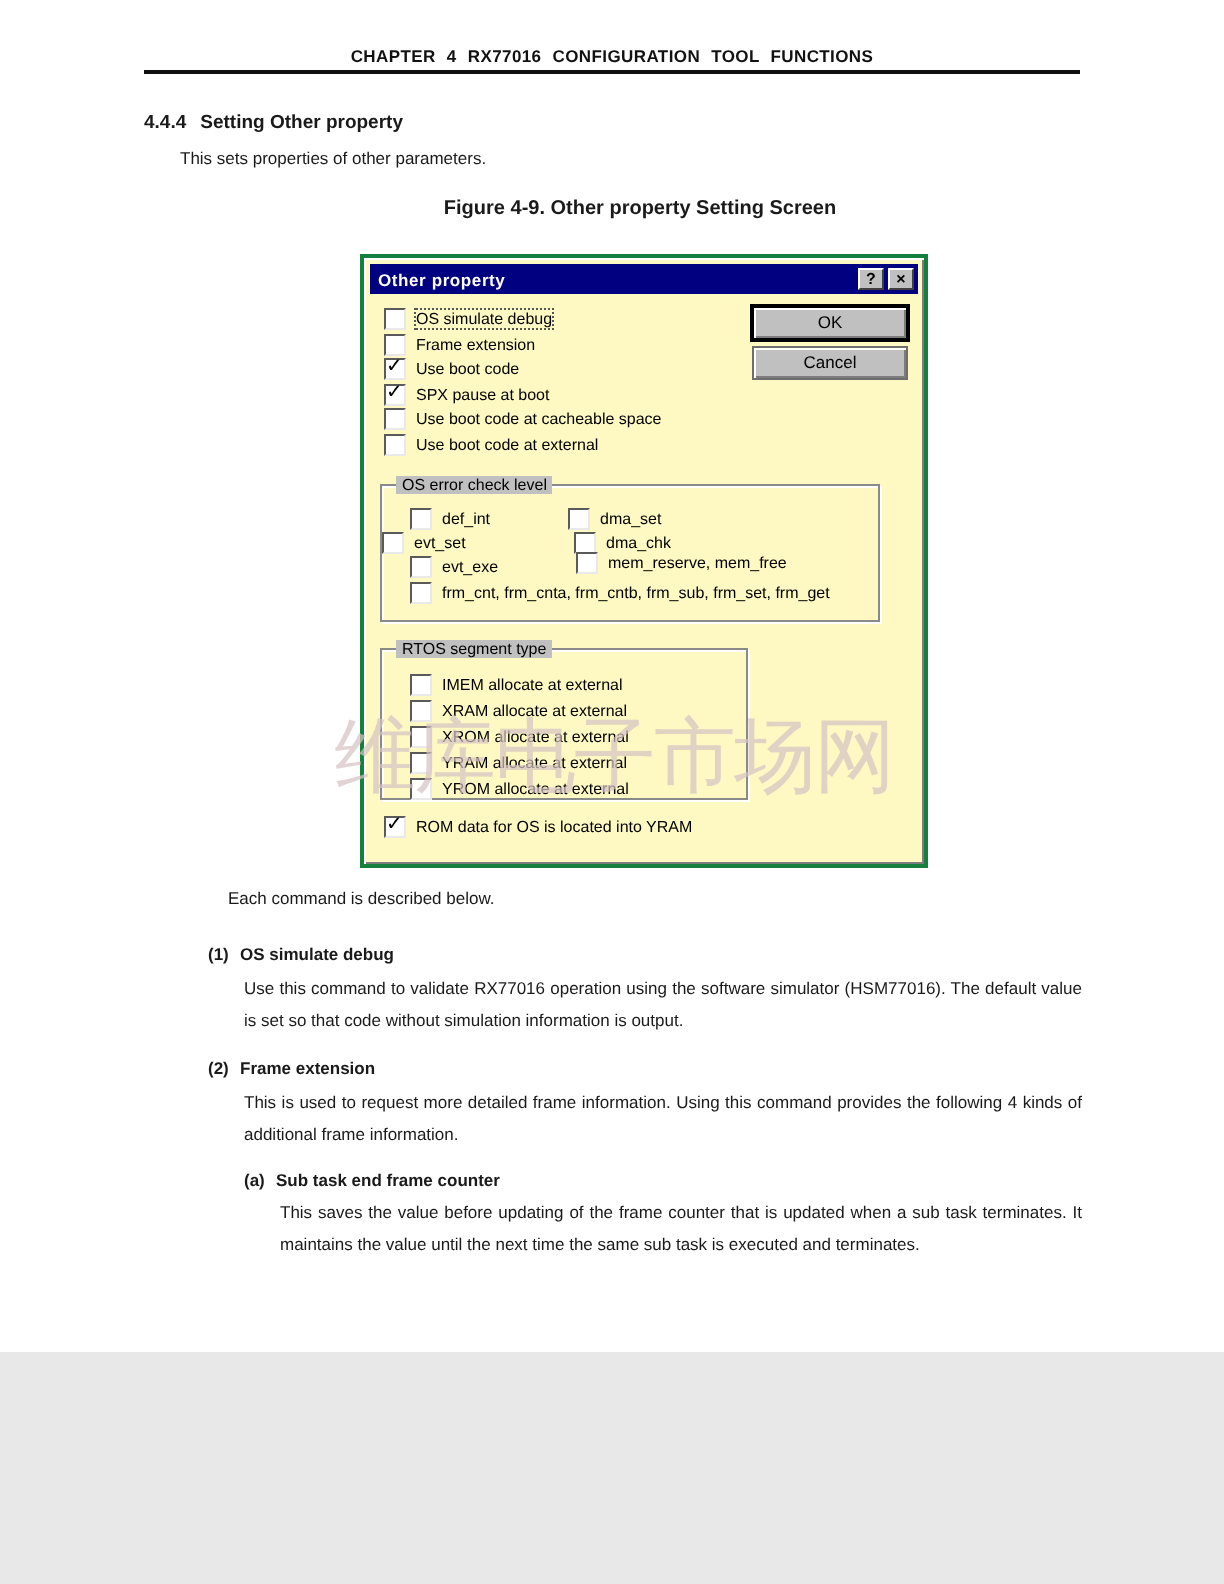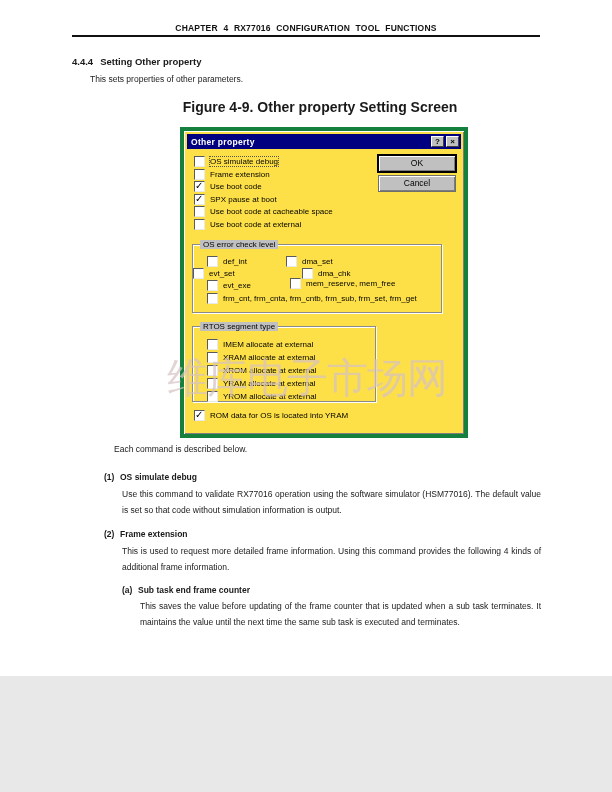--- a/index.html
+++ b/index.html
@@ -11,25 +11,25 @@
   
   .chapter-header{
     position:absolute;left:72px;top:23px;width:468px;text-align:center;
     font-size:8.5px;font-weight:bold;word-spacing:3px;letter-spacing:.2px;color:#111;
   }
   .header-rule{position:absolute;left:72px;top:35px;width:468px;height:2px;background:#111;}
   .section-heading{position:absolute;left:72px;top:56px;font-size:9.5px;font-weight:bold;}
   .section-heading .num{margin-right:7px;}
   .intro{position:absolute;left:90px;top:74px;font-size:8.5px;}
   .figure-caption{position:absolute;left:100px;top:99px;width:440px;text-align:center;
-    font-size:14px;font-weight:bold;}
+    font-size:10px;font-weight:bold;}
   
   .dialog{
     position:absolute;left:180px;top:127px;width:280px;height:303px;
-    background:#fde047;border:4px solid #15803d;
+    background:#fef9c3;border:2px solid #15803d;
     box-shadow:inset 1px 1px 0 #ffffff, inset -1px -1px 0 #7d7d7d;
     font-size:8px;color:#000;
   }
   .titlebar{
     position:absolute;left:3px;top:3px;right:3px;height:15px;background:#000080;
     display:flex;align-items:center;padding-left:4px;box-sizing:border-box;
   }
   .titlebar .title{color:#fff;font-size:8.5px;font-weight:bold;letter-spacing:.3px;}
   .tb-btns{margin-left:auto;display:flex;gap:2px;padding-right:2px;}
   .tb-btn{
@@ -144,21 +144,21 @@
         <span class="cb-label">evt_set</span>
       </div>
       <div class="cb-row" style="left:14px;top:35px;">
         <span class="cb"></span>
         <span class="cb-label">evt_exe</span>
       </div>
       <div class="cb-row" style="left:93px;top:11px;">
         <span class="cb"></span>
         <span class="cb-label">dma_set</span>
       </div>
-      <div class="cb-row" style="left:109px;top:23px;justify-content:space-between;">
+      <div class="cb-row" style="left:96px;top:23px;justify-content:space-between;">
         <span class="cb"></span>
         <span class="cb-label">dma_chk</span>
       </div>
       <div class="cb-row" style="left:97px;top:33px;">
         <span class="cb"></span>
         <span class="cb-label">mem_reserve, mem_free</span>
       </div>
       <div class="cb-row" style="left:14px;top:48px;">
         <span class="cb"></span>
         <span class="cb-label">frm_cnt, frm_cnta, frm_cntb, frm_sub, frm_set, frm_get</span>

